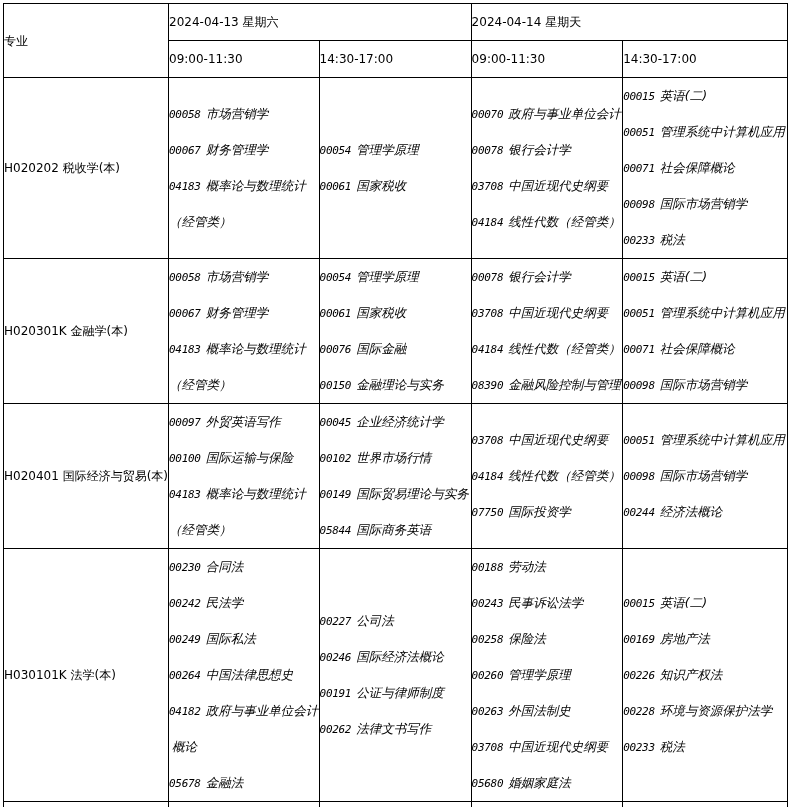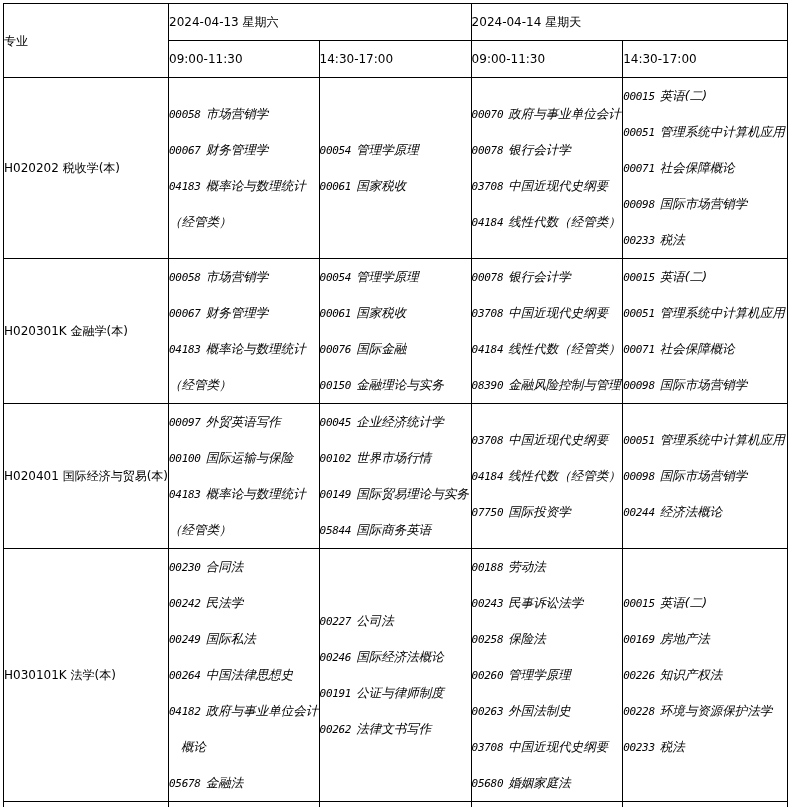--- a/index.html
+++ b/index.html
@@ -181,21 +181,21 @@
       </tr>
       <tr style="height:253px">
         <td class="major">H030101K 法学(本)</td>
         <td>
             <div class="course-list">
               <span class="course"><span class="code">00230</span><span class="name">合同法</span></span>
               <span class="course"><span class="code">00242</span><span class="name">民法学</span></span>
               <span class="course"><span class="code">00249</span><span class="name">国际私法</span></span>
               <span class="course"><span class="code">00264</span><span class="name">中国法律思想史</span></span>
               <span class="course"><span class="code">04182</span><span class="name">政府与事业单位会计</span></span>
-              <span class="course"><span class="name" style="margin-left: 12px;">概论</span></span>
+              <span class="course"><span class="name" style="margin-left: 3px;">概论</span></span>
               <span class="course"><span class="code">05678</span><span class="name">金融法</span></span>
             </div>
           </td>
         <td>
             <div class="course-list">
               <span class="course"><span class="code">00227</span><span class="name">公司法</span></span>
               <span class="course"><span class="code">00246</span><span class="name">国际经济法概论</span></span>
               <span class="course"><span class="code">00191</span><span class="name">公证与律师制度</span></span>
               <span class="course"><span class="code">00262</span><span class="name">法律文书写作</span></span>
             </div>

